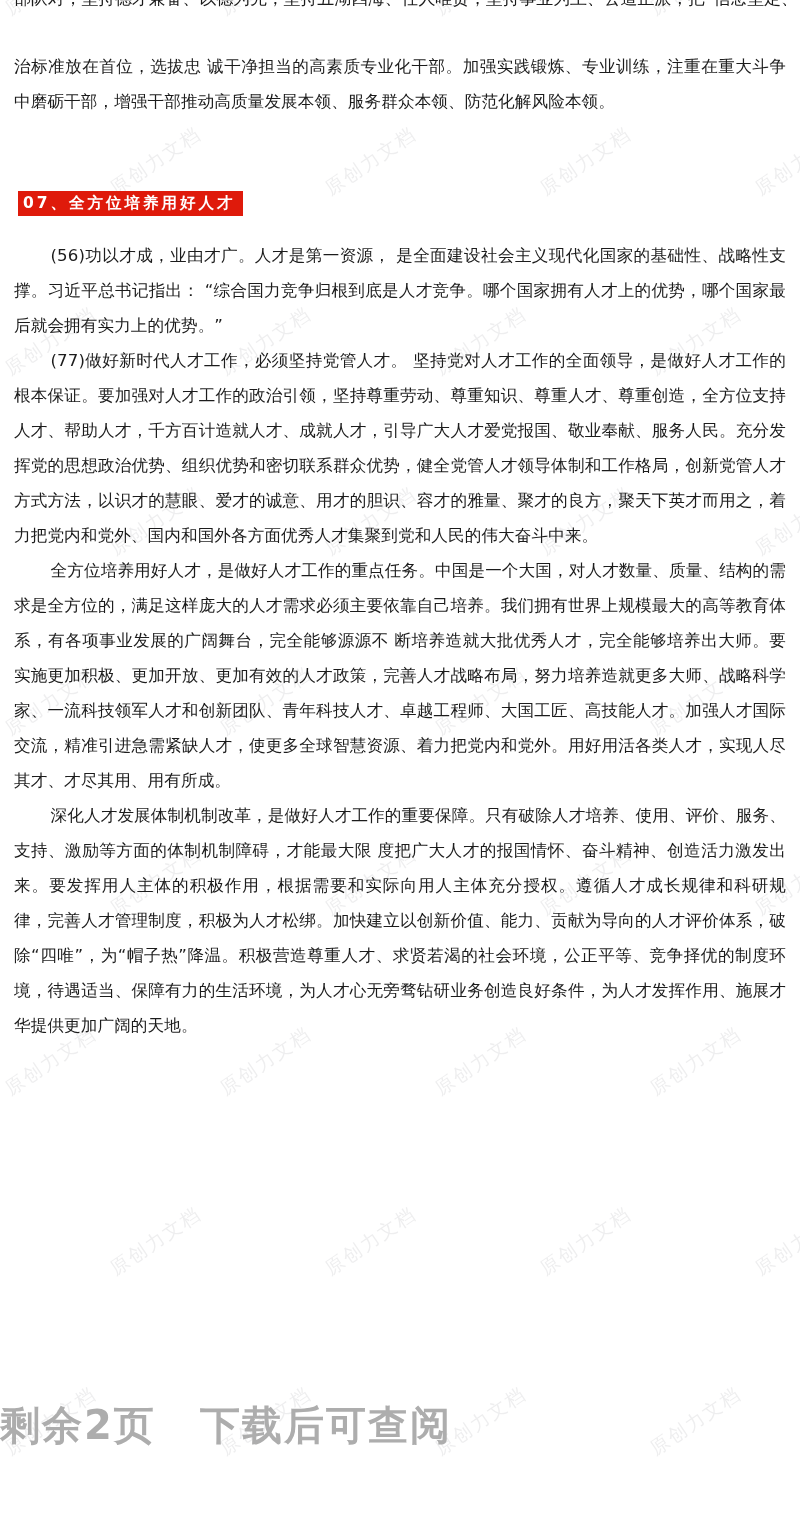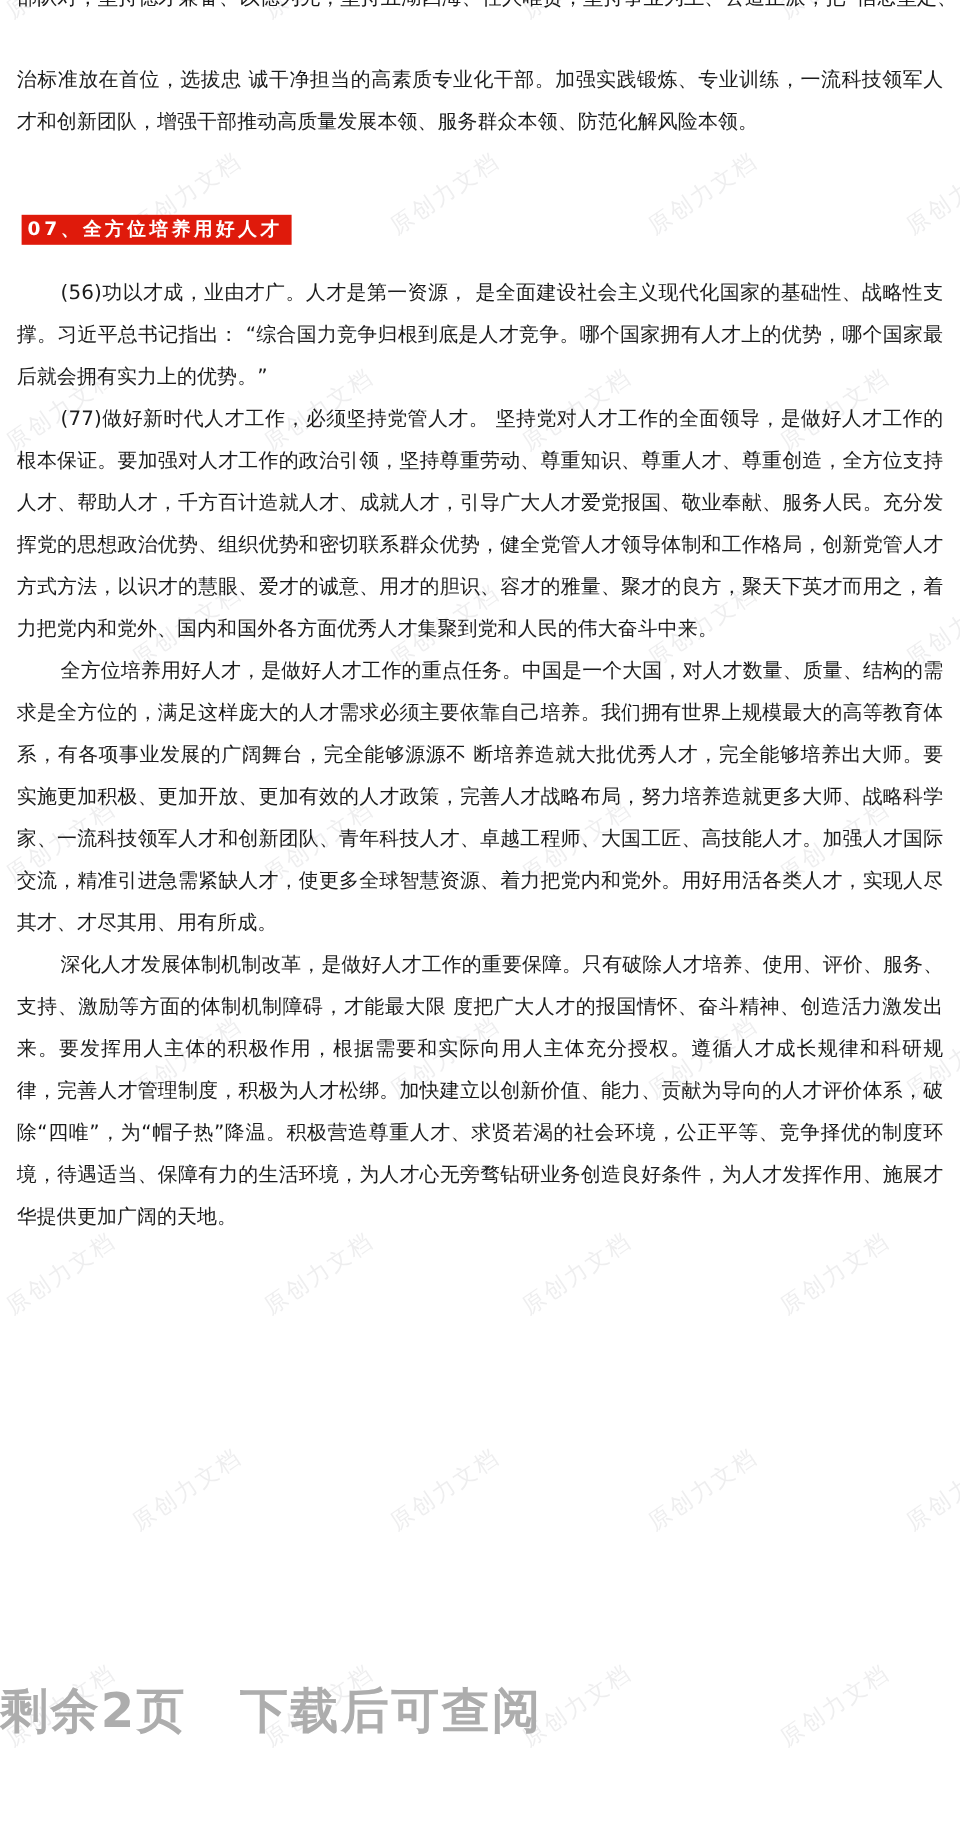--- a/index.html
+++ b/index.html
@@ -86,21 +86,21 @@
   
   .section-heading {
     display: inline-block;
     background: #DF1A0B;
     color: #ffffff;
     font-size: 15.5px;
     font-weight: bold;
     letter-spacing: 3px;
     padding: 2px 7px 3px 5px;
     line-height: 20px;
-    margin: 0 0 0 4px;
+    margin: 12px 0 0 4px;
     white-space: nowrap;
   }
 
   #footer-notice {
     position: absolute;
     left: 0;
     right: 3px;
     top: 1398px;
     text-align: left;
     z-index: 2;
@@ -163,21 +163,21 @@
 
   <div id="content">
 
     <div class="clipped-line">
       <span>部队对，坚持德才兼备、以德为先，坚持五湖四海、任人唯贤，坚持事业为上、公道正派，把“信念坚定、</span>
     </div>
 
 
     <div class="gap-md"></div>
 
-    <p class="body-text">治标准放在首位，选拔忠 诚干净担当的高素质专业化干部。加强实践锻炼、专业训练，一流科技领军人才和创新团队，增强干部推动高质量发展本领、服务群众本领、防范化解风险本领。</p>
+    <p class="body-text">治标准放在首位，选拔忠 诚干净担当的高素质专业化干部。加强实践锻炼、专业训练，注重在重大斗争中磨砺干部，增强干部推动高质量发展本领、服务群众本领、防范化解风险本领。</p>
 
 
 
     <div class="gap-lg"></div>
 
     <div>
       <span class="section-heading">07、全方位培养用好人才</span>
     </div>
 
     <div class="gap-sm"></div>

